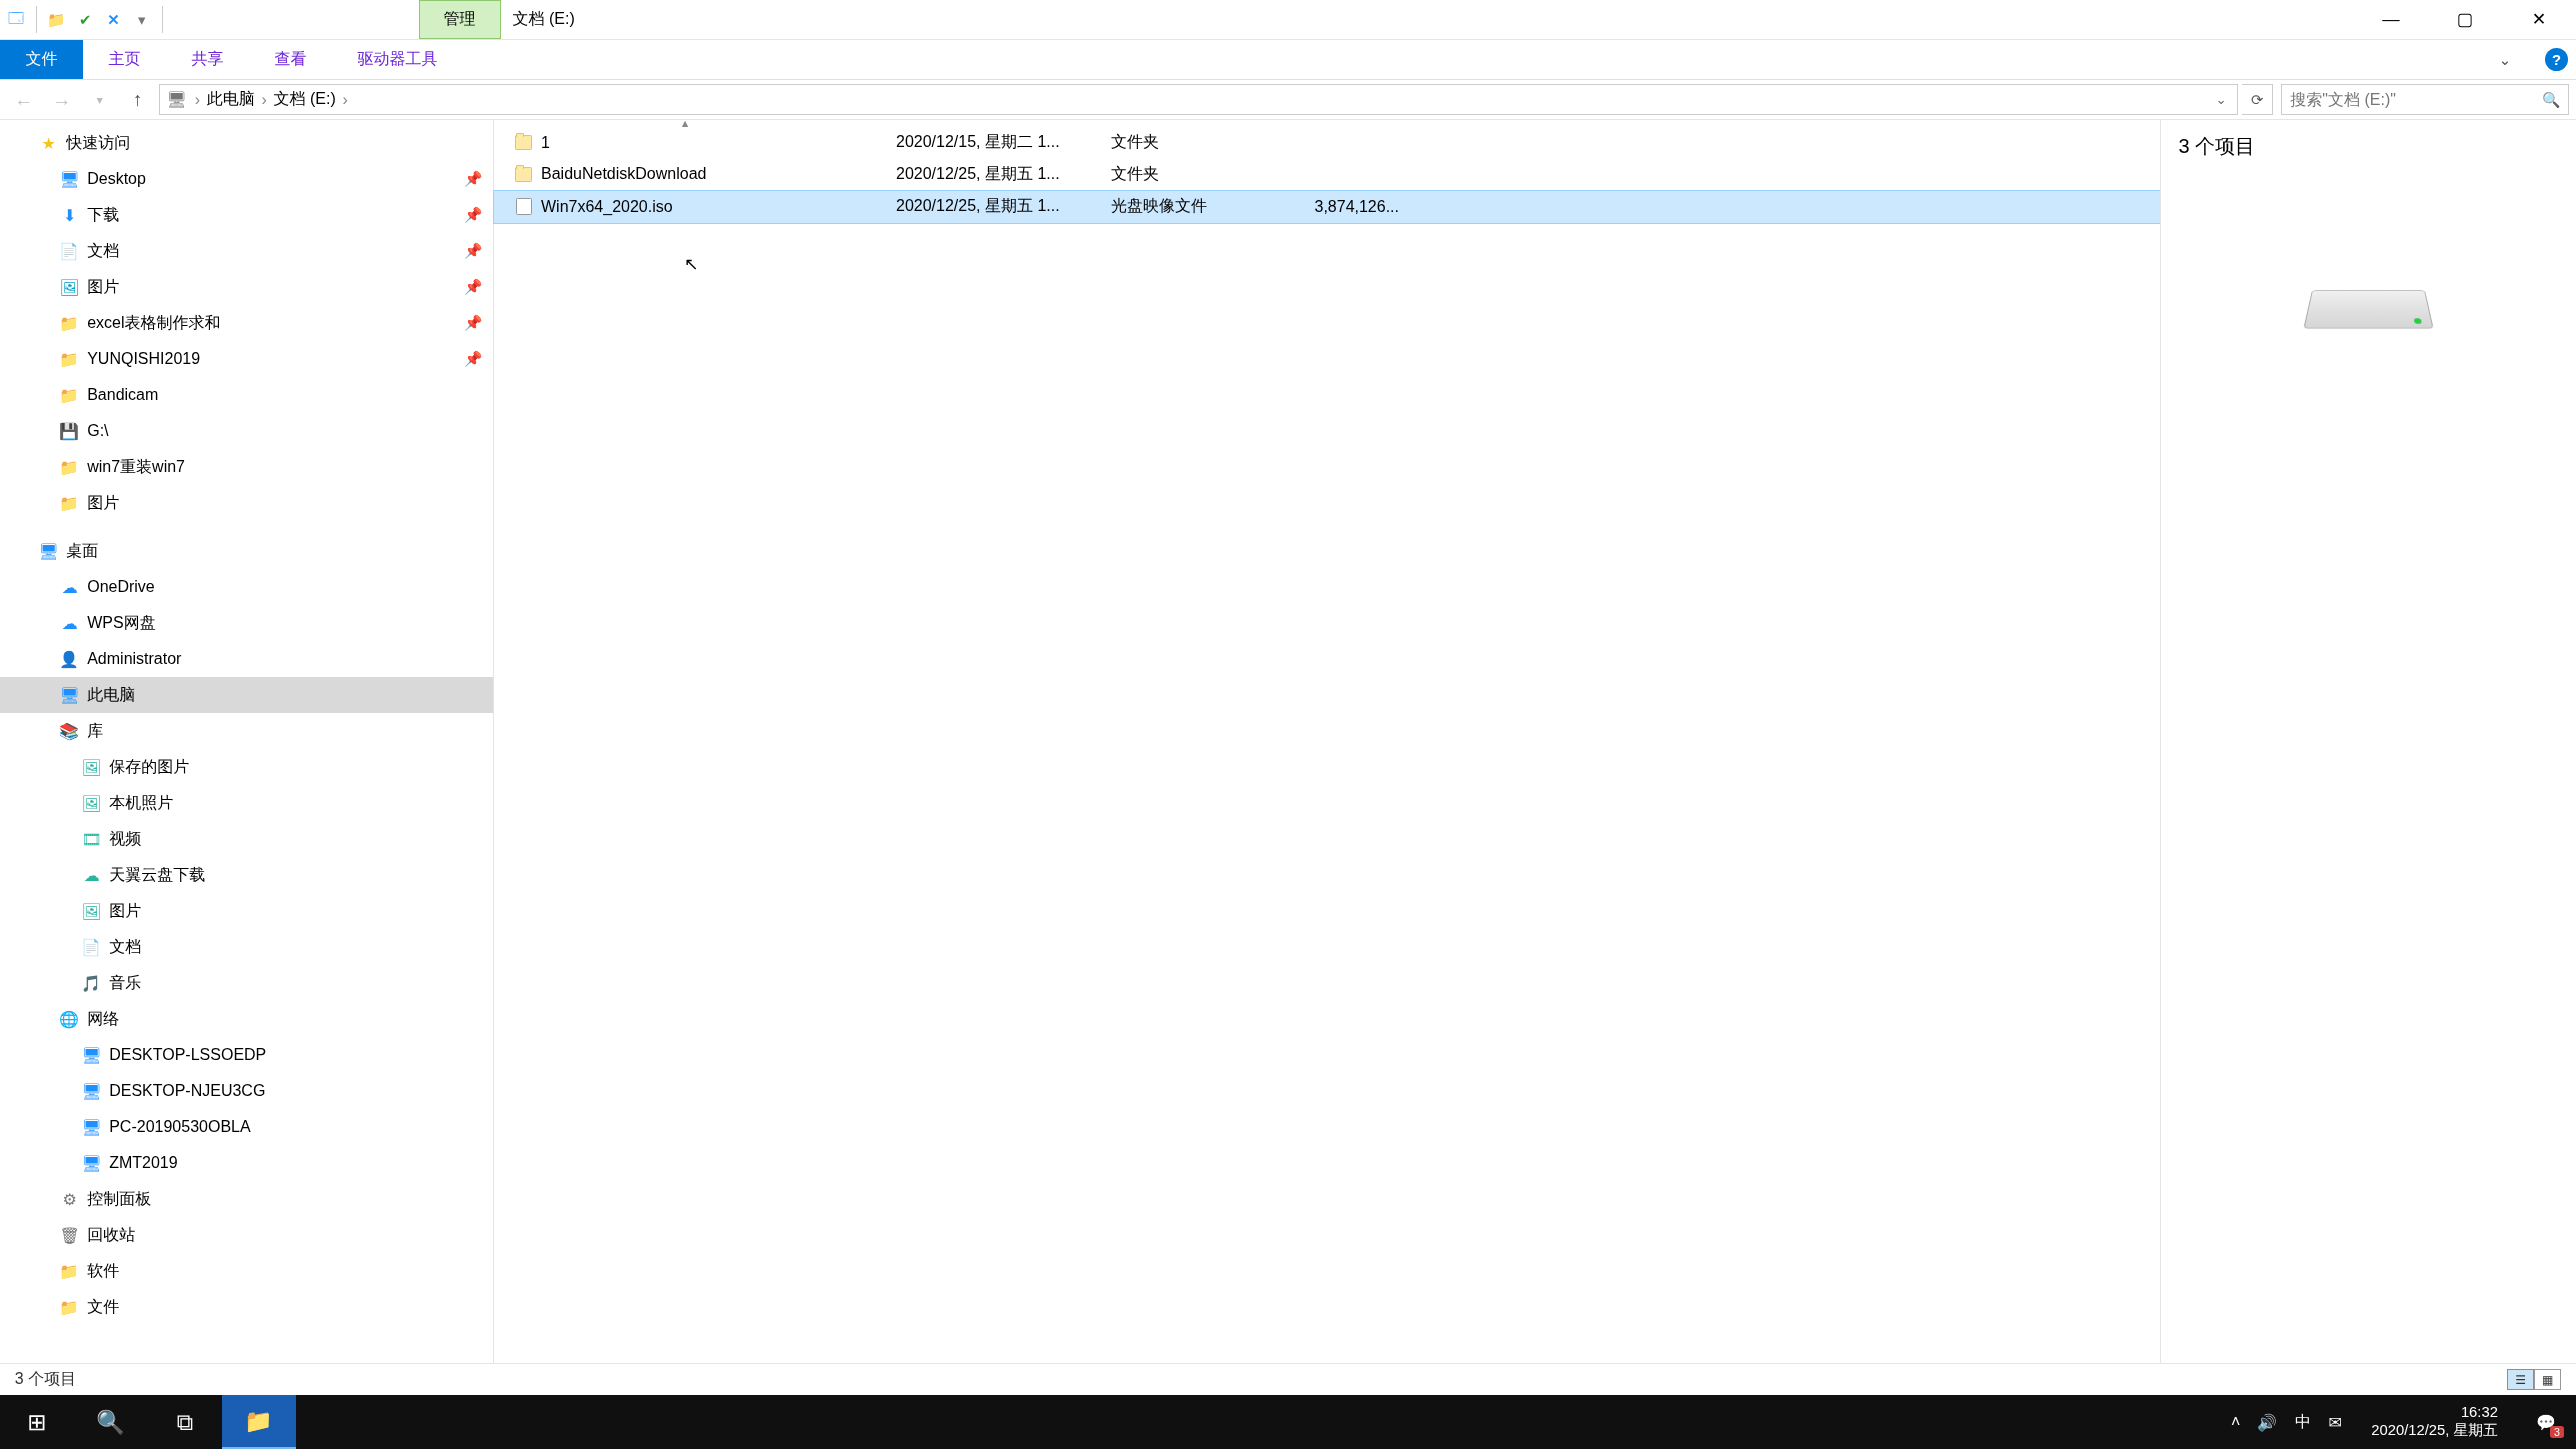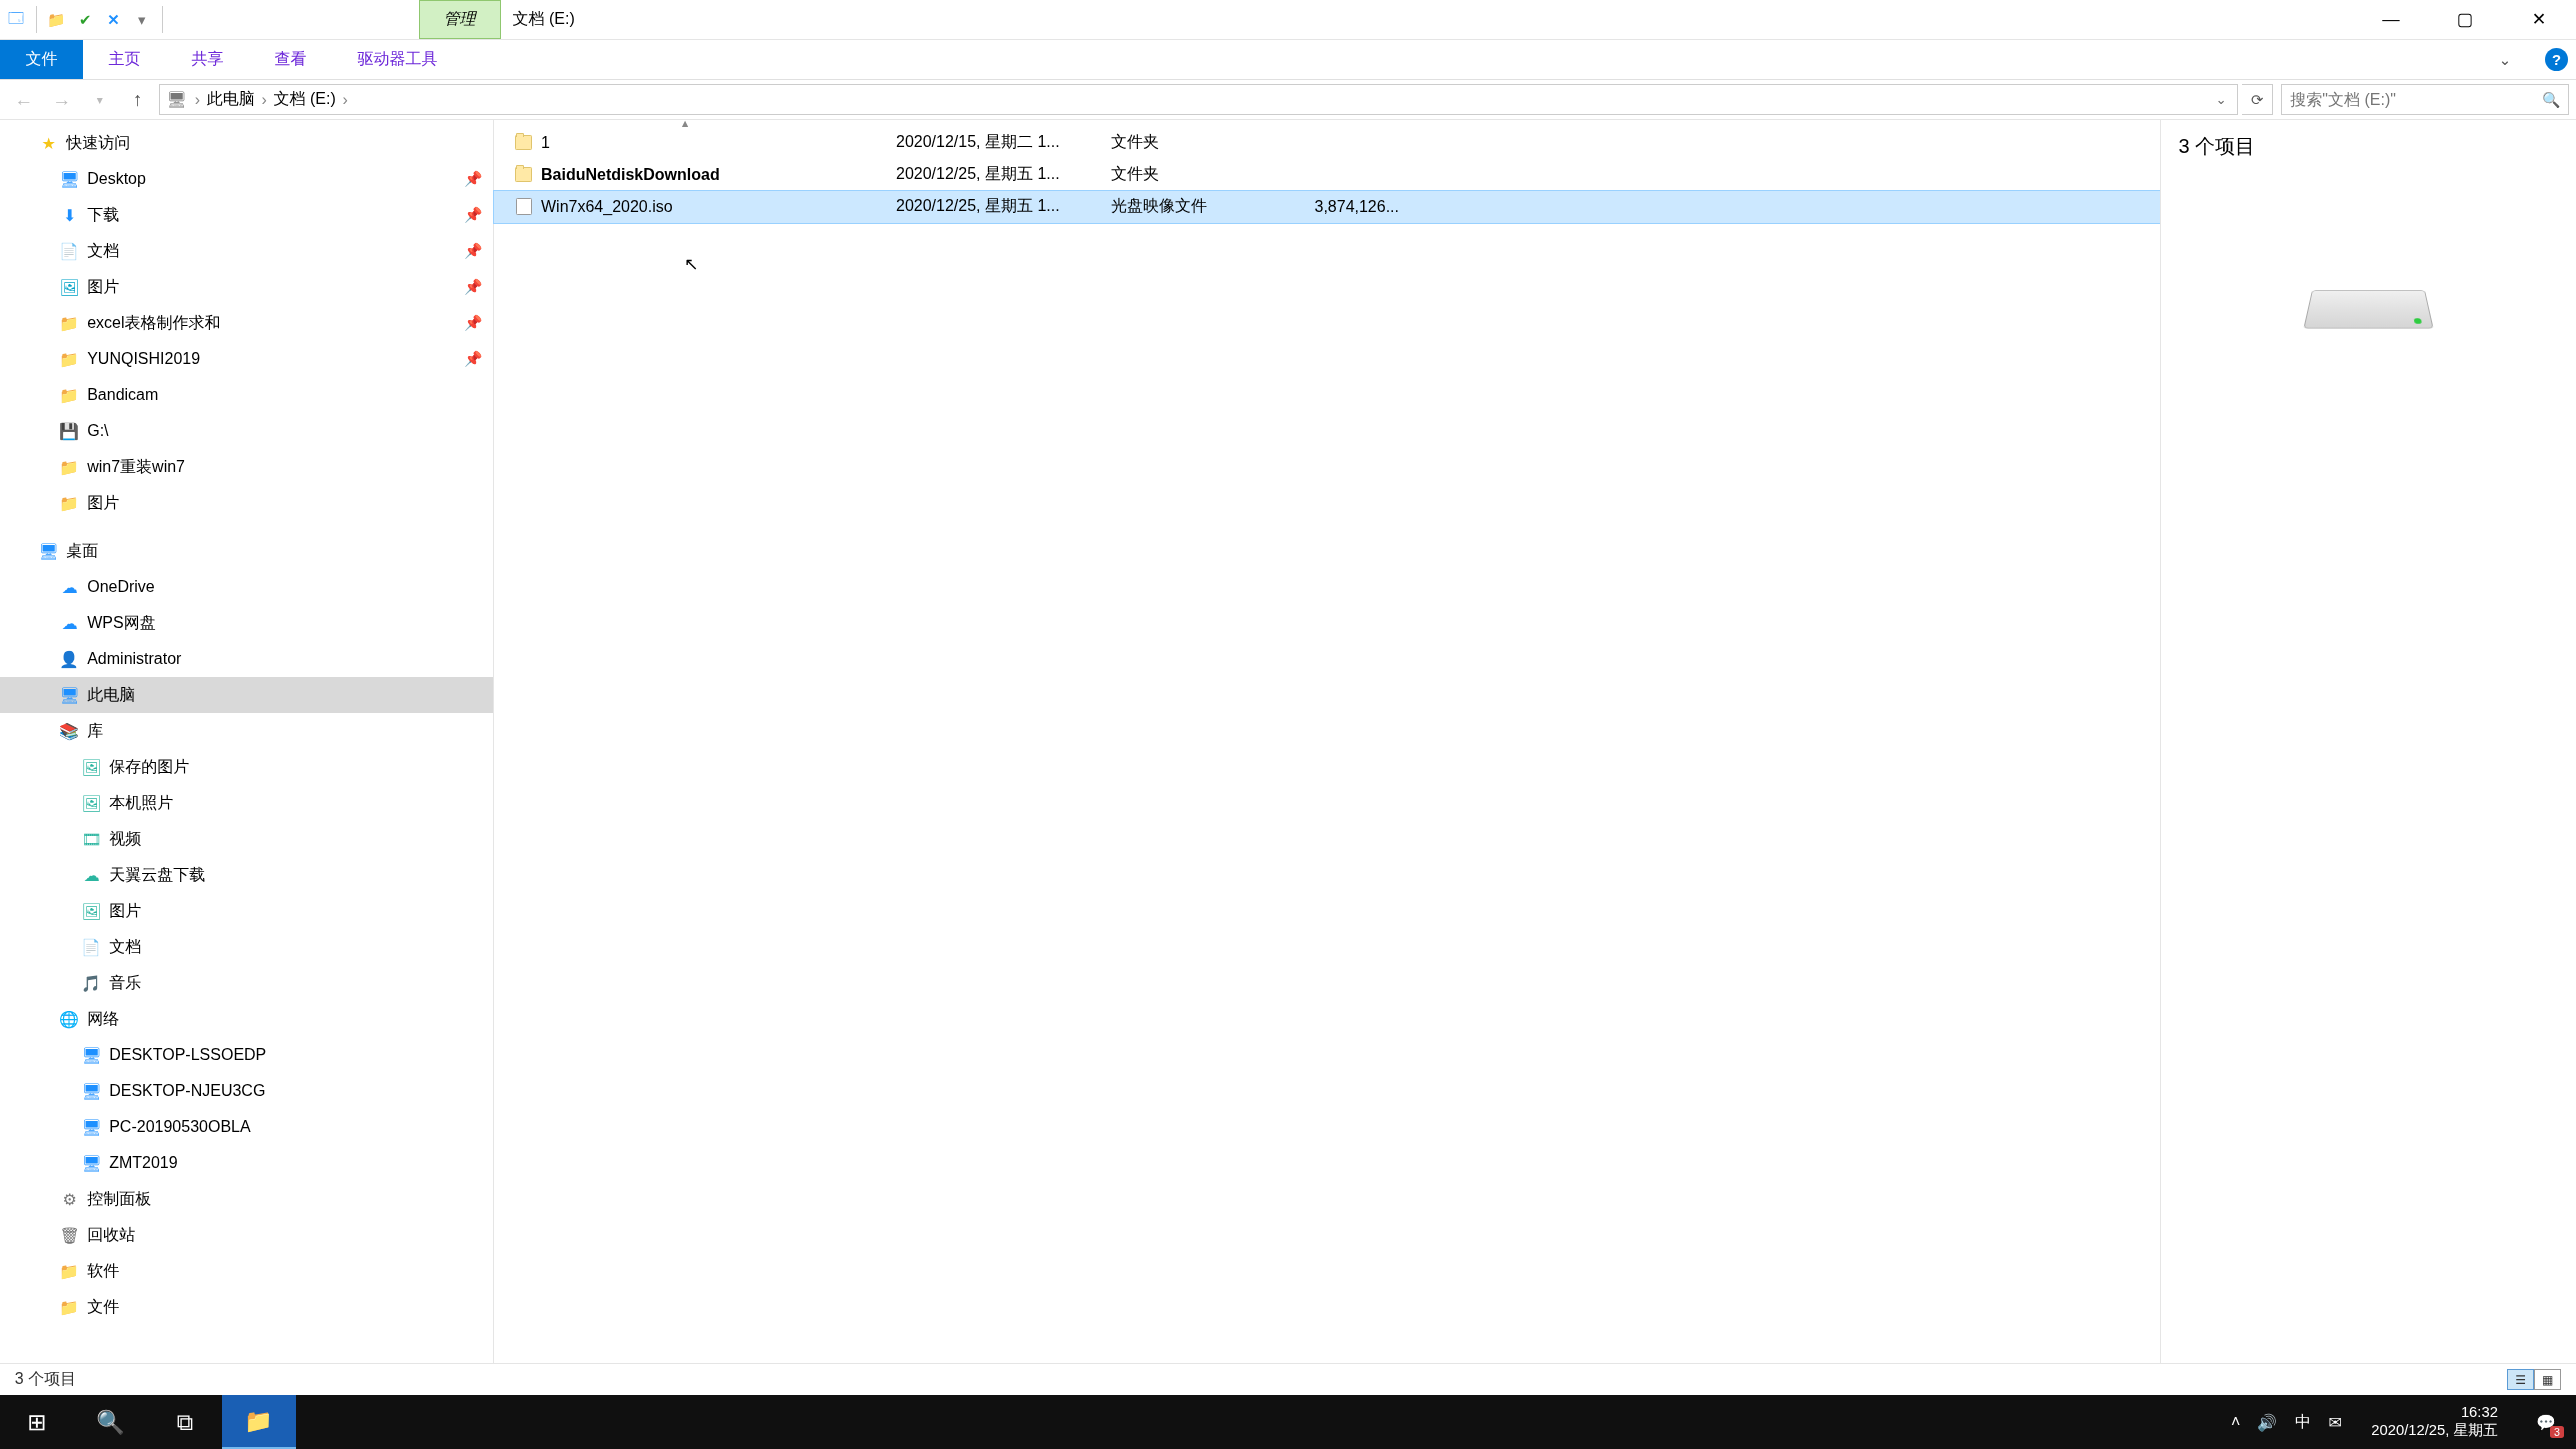--- a/index.html
+++ b/index.html
@@ -3,21 +3,21 @@
 <meta charset="utf-8">
 <style>
 * { margin: 0; padding: 0; box-sizing: border-box; font-family: "Microsoft YaHei", "Segoe UI", sans-serif; }
 body { width: 2576px; height: 1449px; background: #fff; overflow: hidden; position: relative; }
 
 
 .titlebar { height: 40px; display: flex; align-items: stretch; background: #fff; border-bottom: 0.7px solid #e5e5e5; }
 .qat { display: flex; align-items: center; padding: 0 5.4px; gap: 6.7px; }
 .qat-icon { width: 21.5px; height: 21.5px; display: flex; align-items: center; justify-content: center; font-size: 14.8px; }
 .qat-divider { width: 0.7px; height: 27px; background: #ccc; margin: 0 2.7px; }
-.title-tabs { display: flex; align-items: stretch; margin-left: 248px; font-style: italic; }
+.title-tabs { display: flex; align-items: stretch; margin-left: 248px; }
 .title-tab { padding: 5.4px 24px; font-size: 16px; display: flex; align-items: center; border: 0.7px solid transparent; }
 .title-tab.contextual { background: #d2f0c4; border: 0.7px solid #8fc76f; }
 .title-center { flex: 1; display: flex; align-items: center; padding-left: 12px; font-size: 16px; color: #000; }
 .win-controls { display: flex; align-items: center; }
 .win-btn { width: 74px; height: 40px; display: flex; align-items: center; justify-content: center; font-size: 17.4px; }
 .help-icons { display: flex; align-items: center; gap: 8px; margin-left: 20px; margin-right: 8px; }
 
 
 .ribbon { height: 40px; display: flex; align-items: stretch; border-bottom: 0.7px solid #e0e0e0; }
 .ribbon-tab { padding: 0 25.5px; font-size: 16px; display: flex; align-items: center; color: #6d28d9; }
@@ -308,21 +308,21 @@
         <span class="row-icon">
               <span class="folder-mini"></span>
             </span>
         <span>1</span>
       </div>
       <div class="col-date">2020/12/15, 星期二 1...</div>
       <div class="col-type">文件夹</div>
       <div class="col-size"></div>
     </div>
         <div class="row ">
-      <div class="col-name" style="display:flex;align-items:flex-end;font-weight:bold;">
+      <div class="col-name" style="display:flex;align-items:flex-start;">
         <span class="row-icon">
               <span class="folder-mini"></span>
             </span>
         <span>BaiduNetdiskDownload</span>
       </div>
       <div class="col-date">2020/12/25, 星期五 1...</div>
       <div class="col-type">文件夹</div>
       <div class="col-size"></div>
     </div>
         <div class="row selected">

